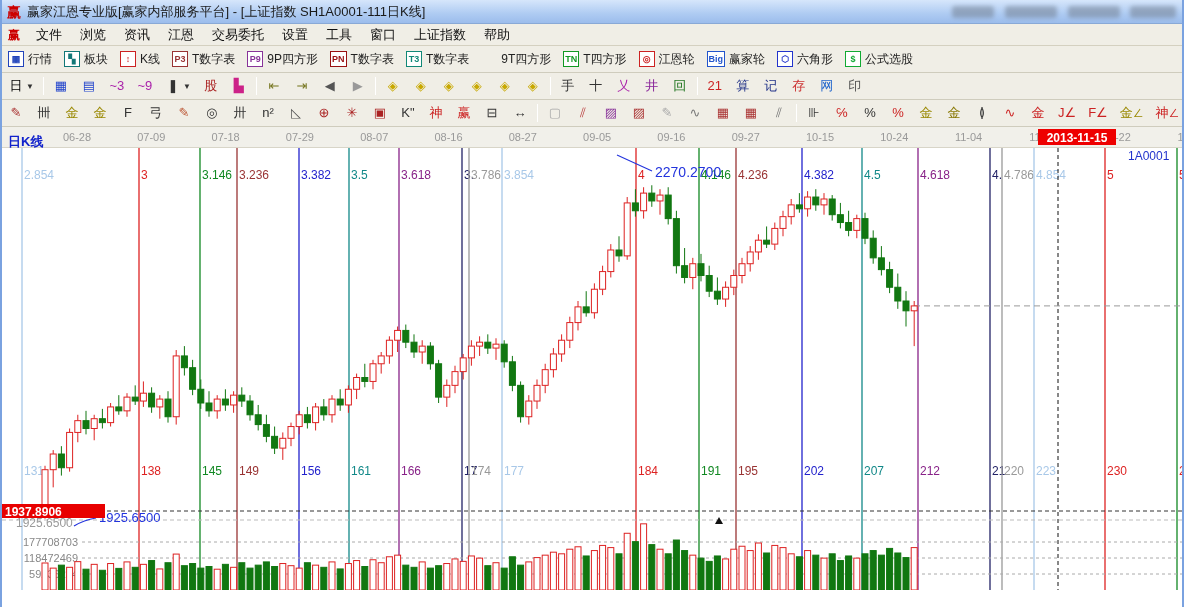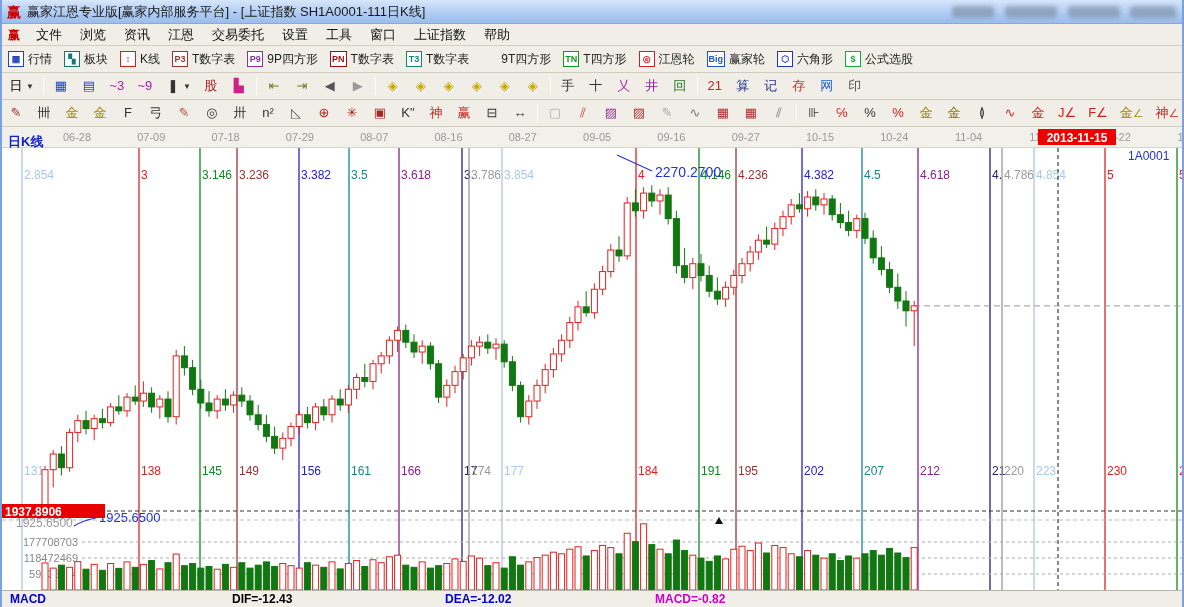--- a/index.html
+++ b/index.html
@@ -771,20 +771,14 @@
         <text x="653" y="177" fill="#2233dd" font-size="14">2270.2700</text>
         <path d="M72,526 Q82,520 94,518" stroke="#2233dd" fill="none" stroke-width="1.2"></path>
         <text x="97" y="522" fill="#2233dd" font-size="13">1925.6500</text>
         <text x="14" y="527" fill="#999999" font-size="12">1925.6500</text>
         <rect x="0" y="504" width="103" height="14" fill="#e80000"></rect>
         <text x="3" y="515.5" fill="#ffffff" font-size="12" font-weight="bold">1937.8906</text>
         <path d="M713,524 L717,517 L721,524 Z" fill="#111"></path>
       </svg>
   </div>
 
-  <div id="statusbar">
-    <span class="st" style="left: 8px; color: rgb(0, 0, 204);">MACD</span>
-    <span class="st" style="left: 230px; color: rgb(0, 0, 0);">DIF=-12.43</span>
-    <span class="st" style="left: 443px; color: rgb(0, 0, 204);">DEA=-12.02</span>
-    <span class="st" style="left: 653px; color: rgb(204, 0, 204);">MACD=-0.82</span>
-  </div>
 
 </div>
 
 </body></html>

